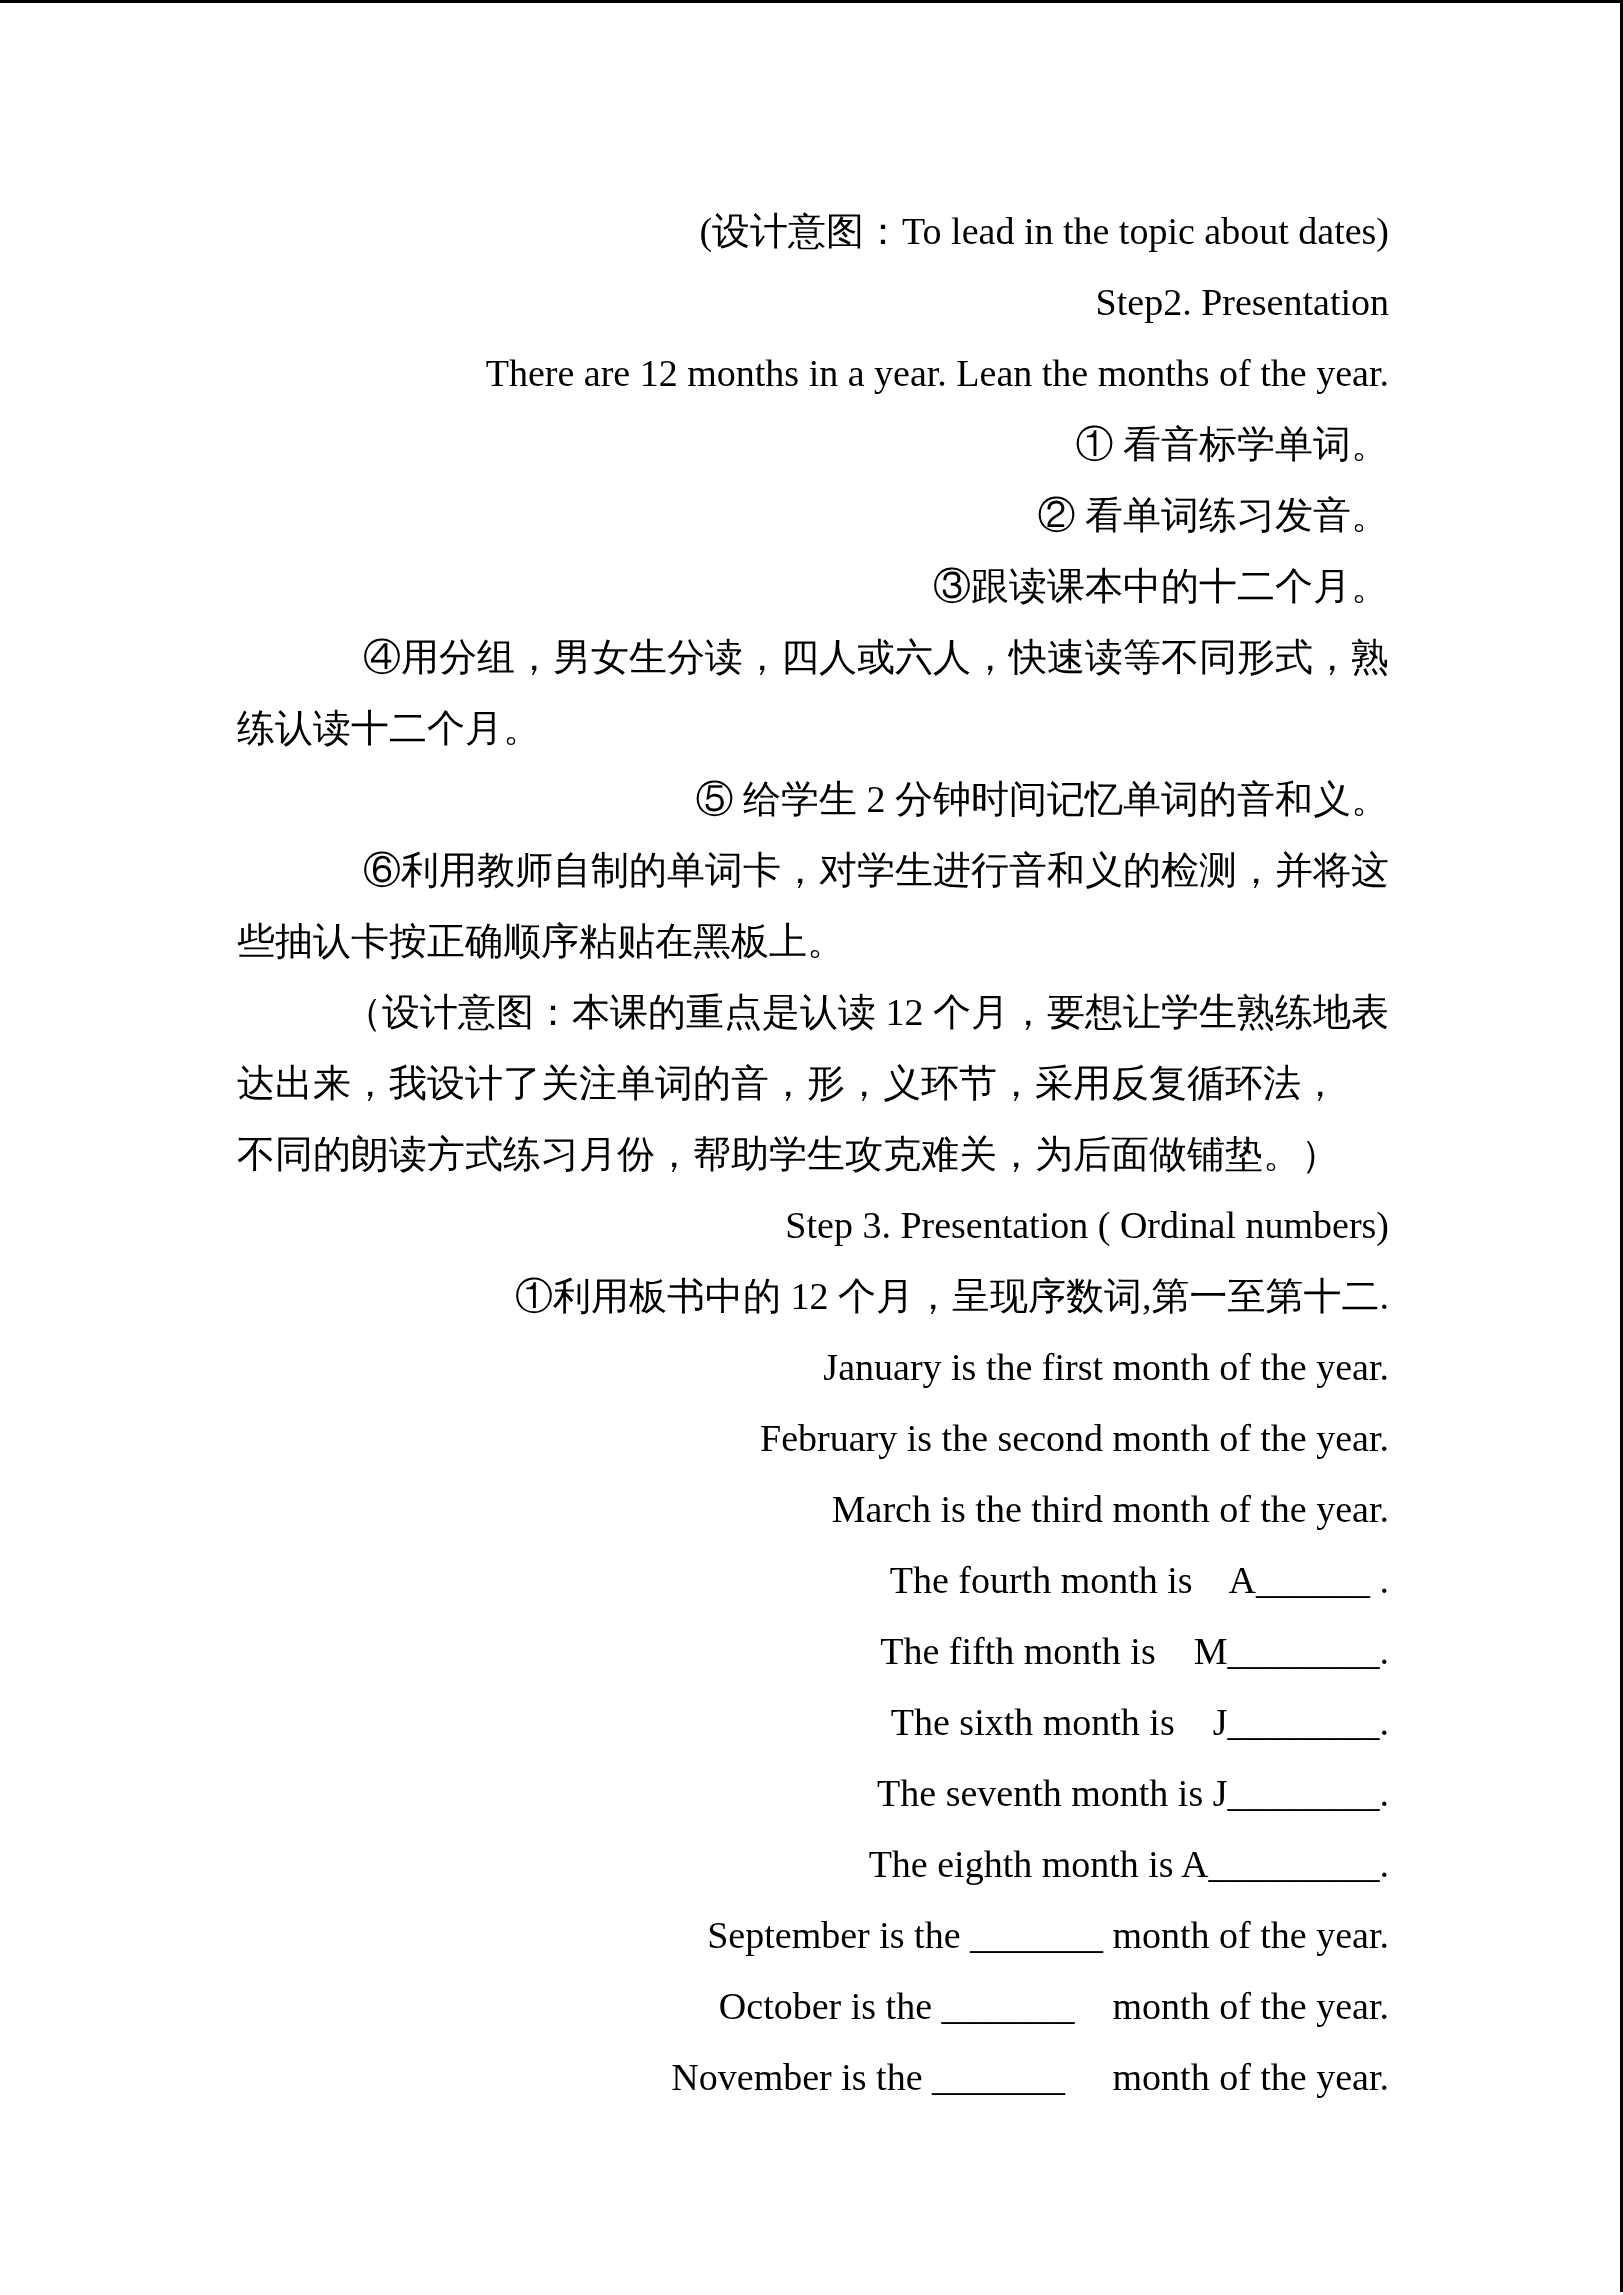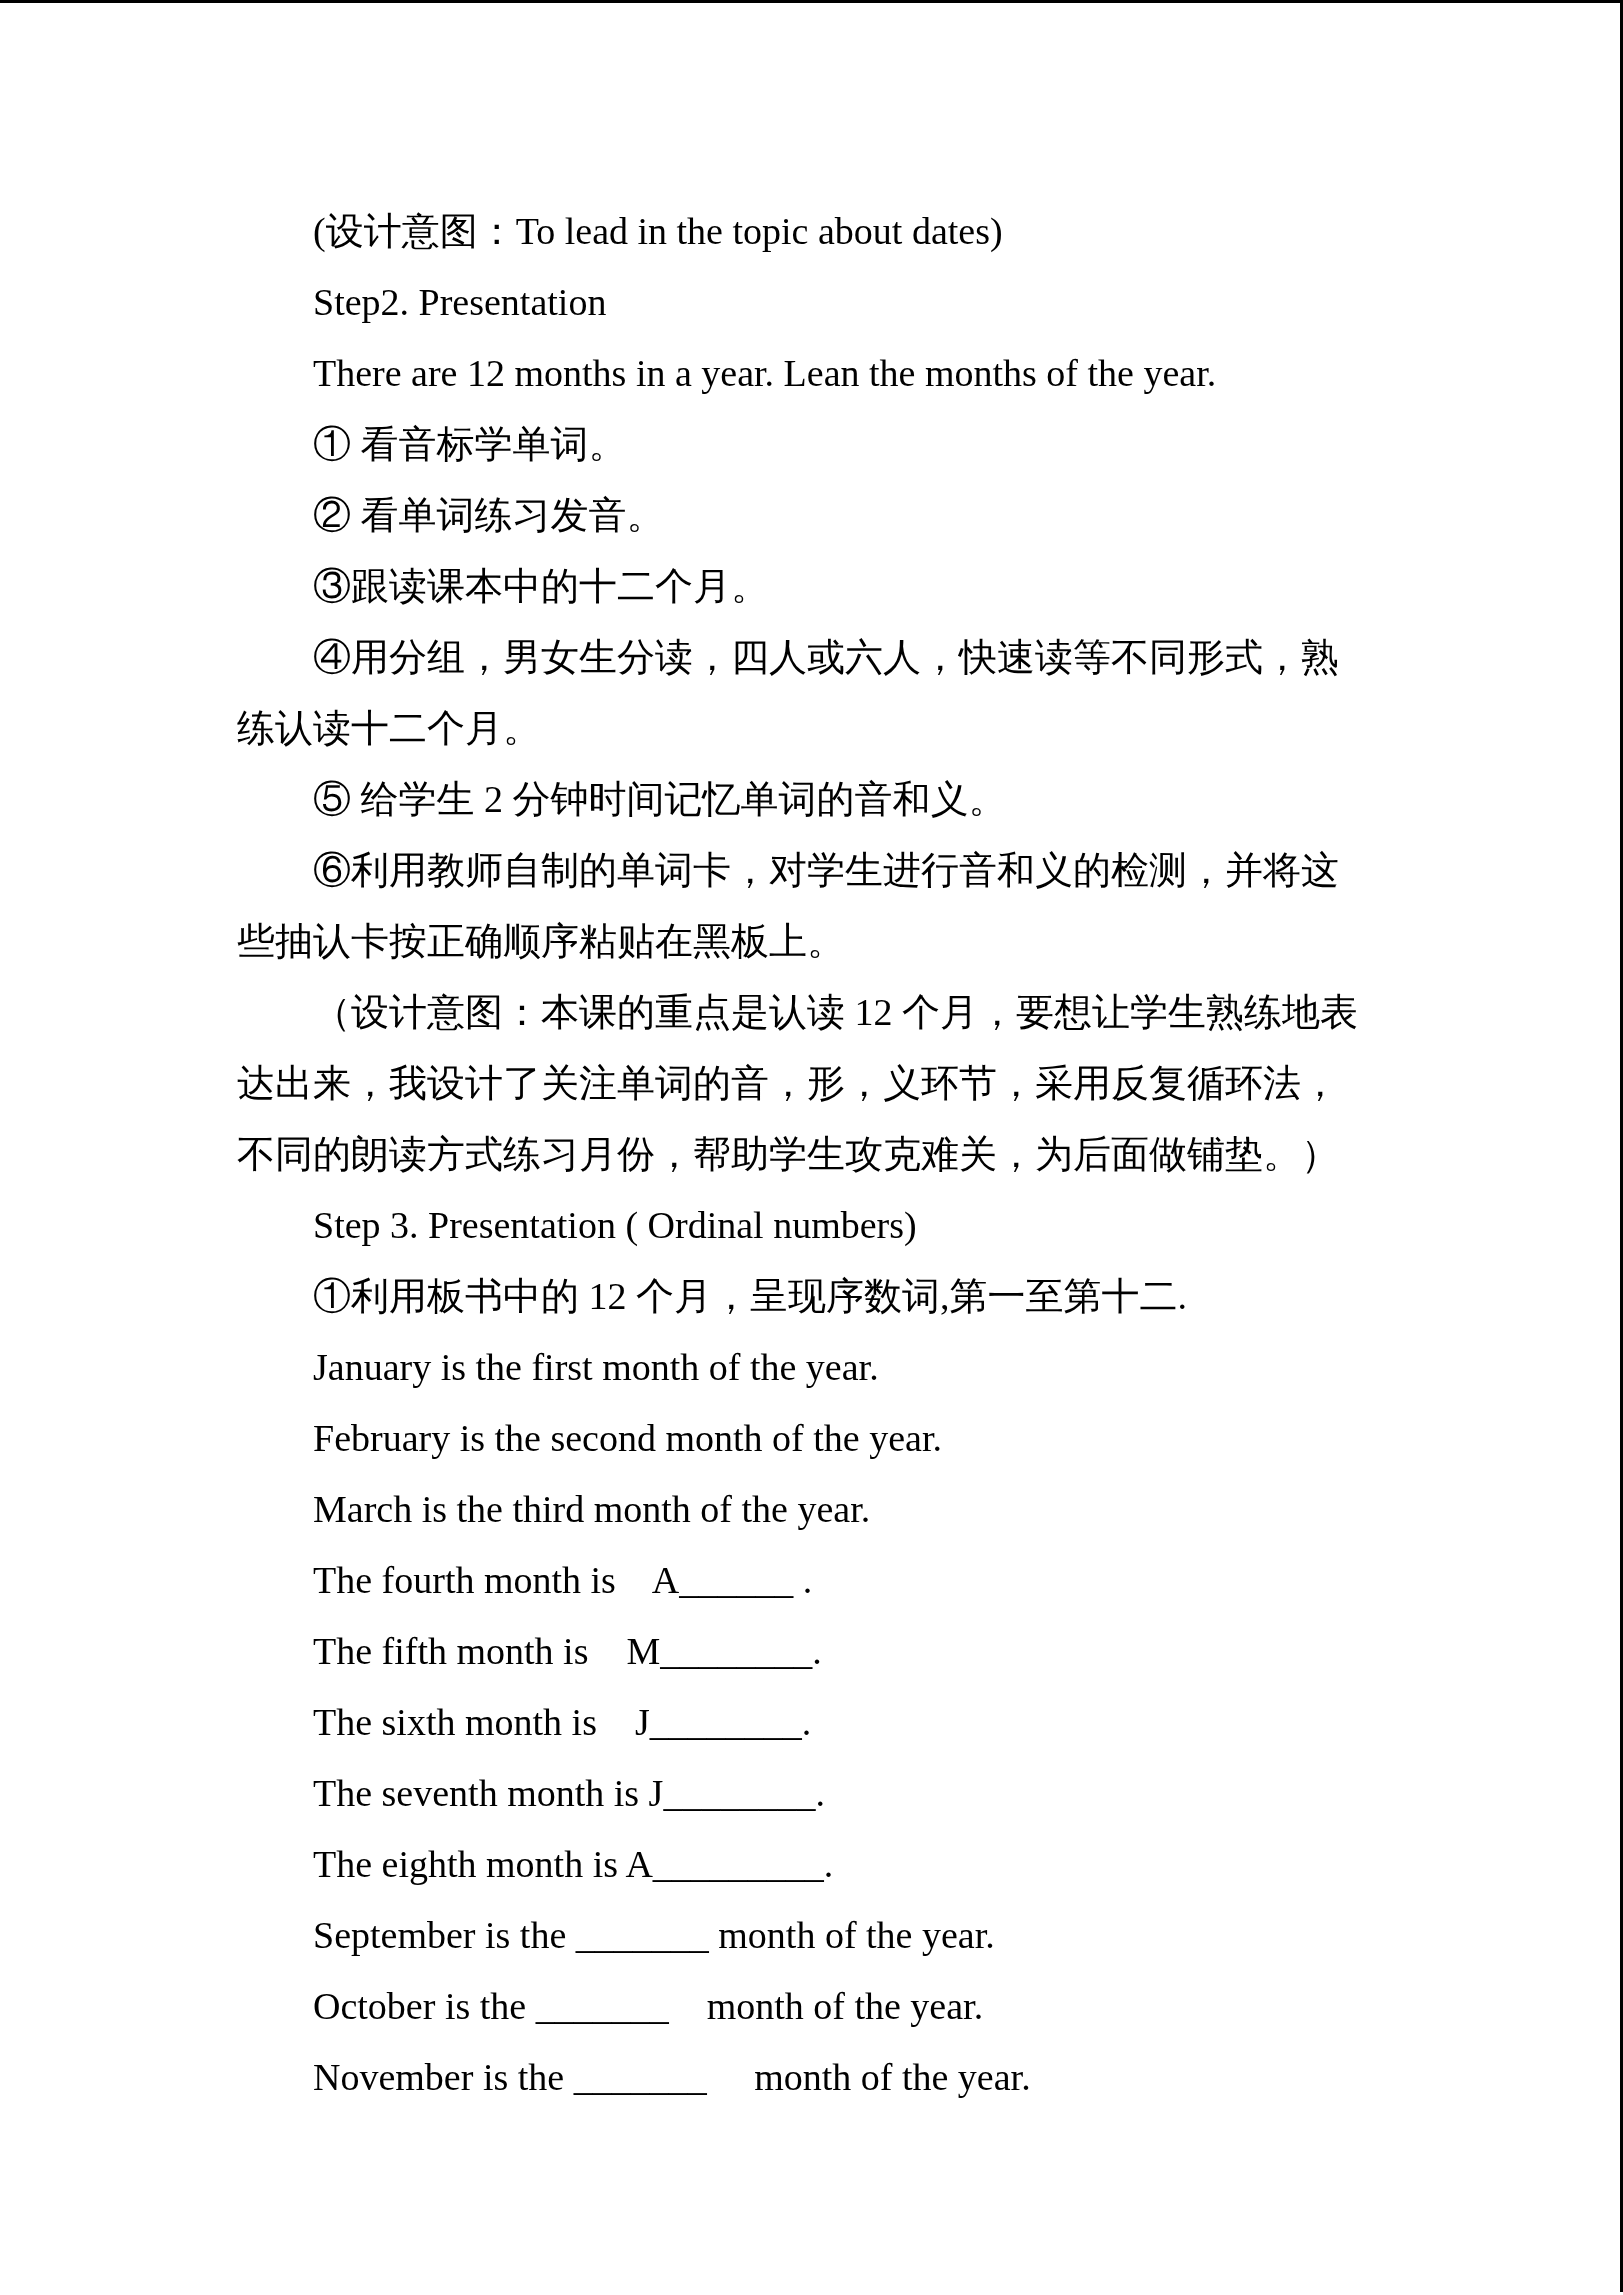--- a/index.html
+++ b/index.html
@@ -36,20 +36,21 @@
     font-family: "Liberation Serif", "DejaVu Serif", serif;
     font-size: 38px;
     line-height: 71px;
     white-space: pre;
   }
   .line {
     height: 71px;
   }
   .line.indent {
     text-indent: 76px;
+    text-align: right;
   }
 </style>
 </head>
 <body>
 
 <div class="page">
   <div class="top-border"></div>
   <div class="right-border"></div>
   <div class="doc" id="doc-lines"><div class="line indent">(设计意图：To lead in the topic about dates)</div><div class="line indent">Step2. Presentation</div><div class="line indent">There are 12 months in a year. Lean the months of the year.</div><div class="line indent">① 看音标学单词。</div><div class="line indent">② 看单词练习发音。</div><div class="line indent">③跟读课本中的十二个月。</div><div class="line indent">④用分组，男女生分读，四人或六人，快速读等不同形式，熟</div><div class="line">练认读十二个月。</div><div class="line indent">⑤ 给学生 2 分钟时间记忆单词的音和义。</div><div class="line indent">⑥利用教师自制的单词卡，对学生进行音和义的检测，并将这</div><div class="line">些抽认卡按正确顺序粘贴在黑板上。</div><div class="line indent">（设计意图：本课的重点是认读 12 个月，要想让学生熟练地表</div><div class="line">达出来，我设计了关注单词的音，形，义环节，采用反复循环法，</div><div class="line">不同的朗读方式练习月份，帮助学生攻克难关，为后面做铺垫。）</div><div class="line indent">Step 3. Presentation ( Ordinal numbers)</div><div class="line indent">①利用板书中的 12 个月，呈现序数词,第一至第十二.</div><div class="line indent">January is the first month of the year.</div><div class="line indent">February is the second month of the year.</div><div class="line indent">March is the third month of the year.</div><div class="line indent">The fourth month is    A______ .</div><div class="line indent">The fifth month is    M________.</div><div class="line indent">The sixth month is    J________.</div><div class="line indent">The seventh month is J________.</div><div class="line indent">The eighth month is A_________.</div><div class="line indent">September is the _______ month of the year.</div><div class="line indent">October is the _______    month of the year.</div><div class="line indent">November is the _______     month of the year.</div></div>
 </div>

